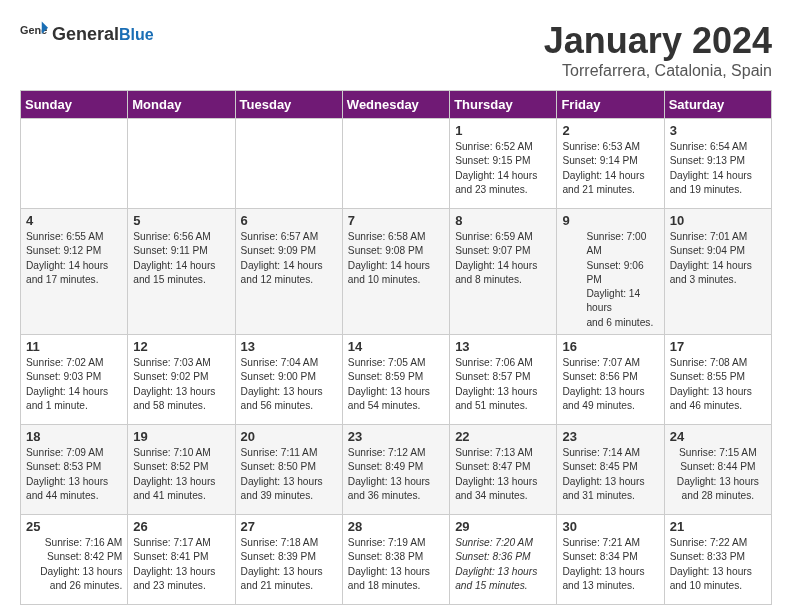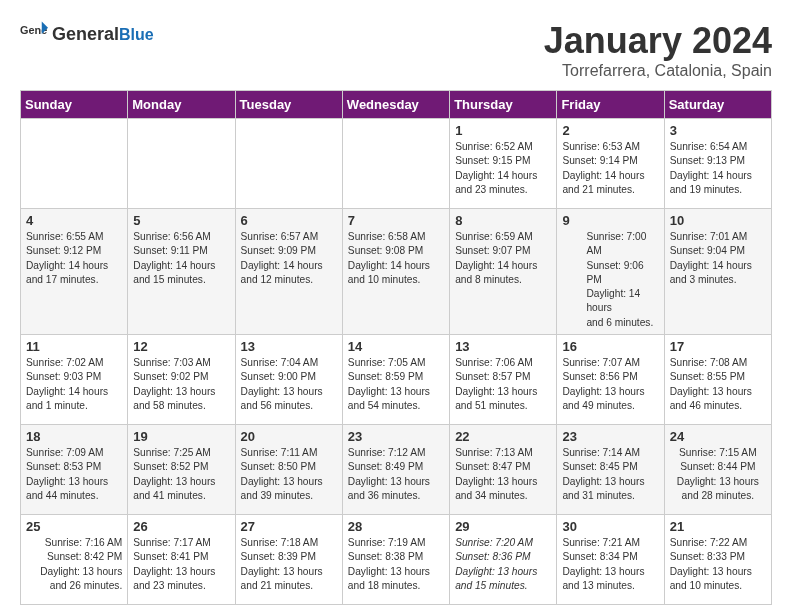--- a/index.html
+++ b/index.html
@@ -246,21 +246,21 @@
       <tr>
         <td>
           <span class="day-number">18</span>
           <div class="cell-content" style="white-space: pre-line;">Sunrise: 7:09 AM
 Sunset: 8:53 PM
 Daylight: 13 hours
 and 44 minutes.</div>
         </td>
         <td>
           <span class="day-number">19</span>
-          <div class="cell-content" style="white-space: pre-line;">Sunrise: 7:25 AM
+          <div class="cell-content" style="white-space: pre-line;">Sunrise: 7:10 AM
 Sunset: 8:52 PM
 Daylight: 13 hours
 and 41 minutes.</div>
         </td>
         <td>
           <span class="day-number">20</span>
           <div class="cell-content" style="white-space: pre-line;">Sunrise: 7:11 AM
 Sunset: 8:50 PM
 Daylight: 13 hours
 and 39 minutes.</div>

